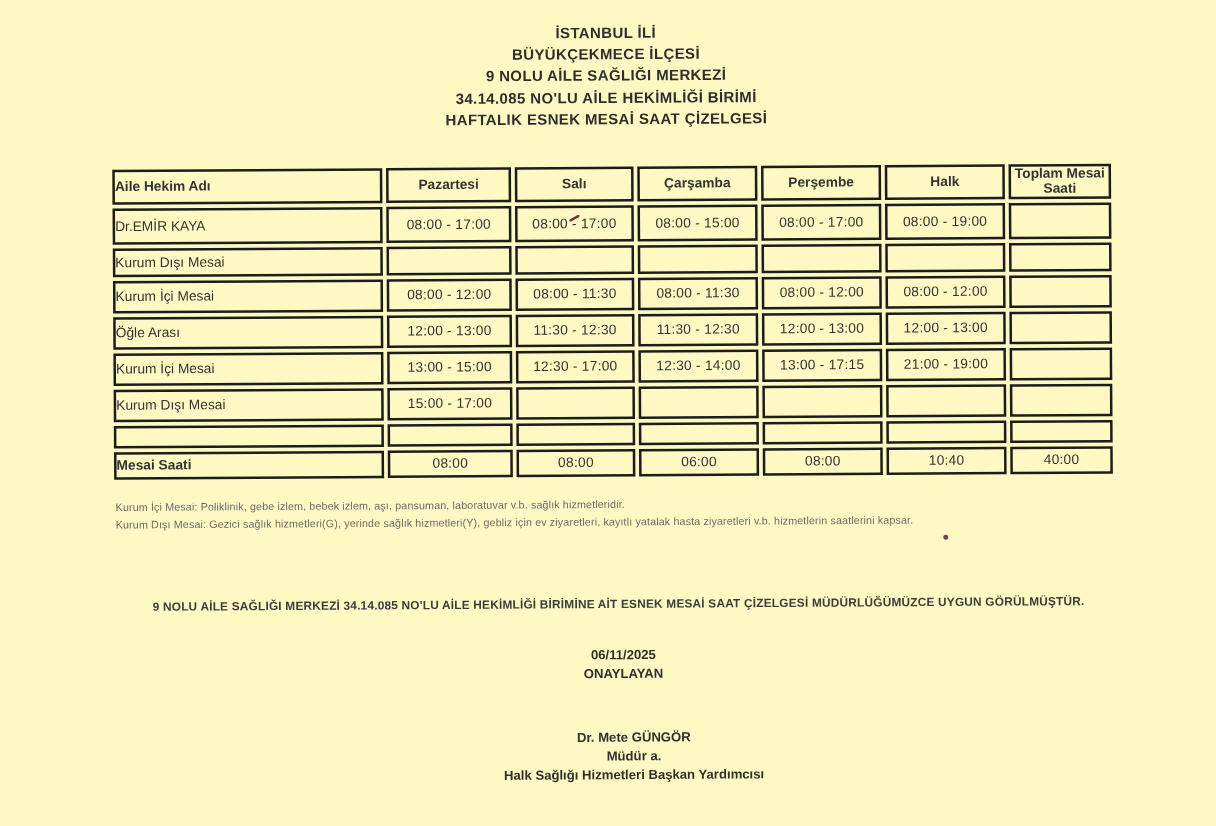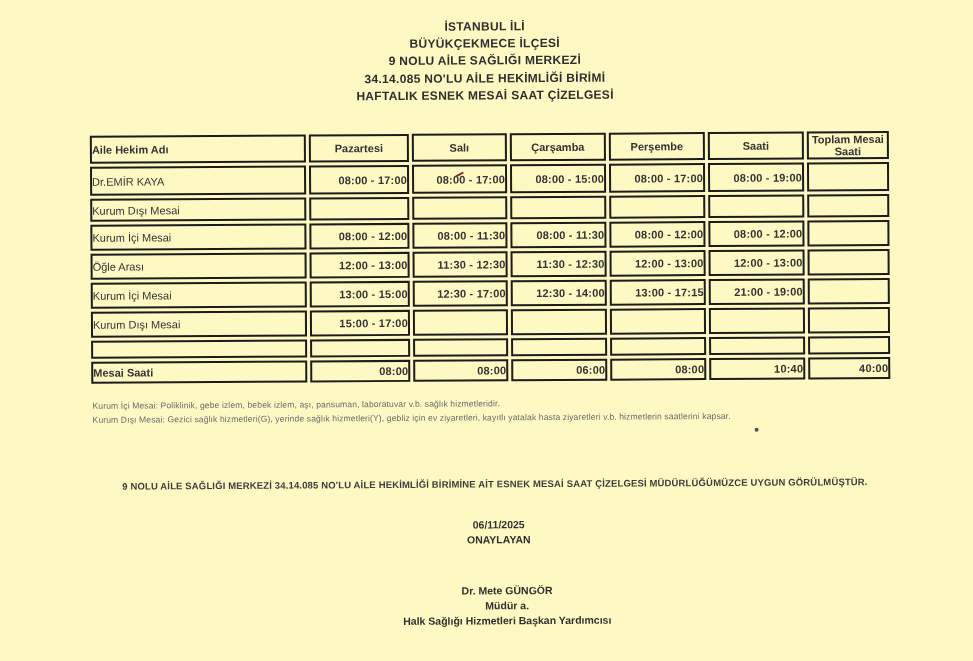--- a/index.html
+++ b/index.html
@@ -39,21 +39,21 @@
     border:2px solid #1c1c1c;
     box-sizing:border-box;
     font-size:11px;color:#333;
     padding:0;
     background:transparent;
     overflow:hidden;
     vertical-align:middle;
   }
   th{font-weight:bold;text-align:center;line-height:12px;color:#2e2e2e;}
   th.name-col, td.label-cell{text-align:left;padding-left:7px;}
-  td.value-cell{text-align:right;letter-spacing:.2px;color:#3a3a3a;font-weight:bold;}
+  td.value-cell{text-align:center;letter-spacing:.2px;color:#3a3a3a;}
   td.bold-label{font-weight:bold;}
   
   tr.h-head  th{height:28px;}
   tr.h-r0 td{height:29px;}
   tr.h-r1 td{height:23px;}
   tr.h-r2 td{height:26px;}
   tr.h-r3 td{height:26px;}
   tr.h-r4 td{height:26px;}
   tr.h-r5 td{height:26px;}
   tr.h-r6 td{height:18px;}
@@ -124,21 +124,21 @@
           <col style="width:96px">
         <col style="width:82px">
       </colgroup>
       <tbody>
           <tr class="h-head">
         <th class="name-col">Aile Hekim Adı</th>
         <th>Pazartesi</th>
         <th>Salı</th>
         <th>Çarşamba</th>
         <th>Perşembe</th>
-        <th>Saati</th>
+        <th>Halk</th>
         <th>Toplam Mesai Saati</th>
       </tr>
       <tr class="h-r0">
         <td class="label-cell">Dr.EMİR KAYA</td>
         <td class="value-cell">08:00 - 17:00</td>
         <td class="value-cell">08:00 - 17:00</td>
         <td class="value-cell">08:00 - 15:00</td>
         <td class="value-cell">08:00 - 17:00</td>
         <td class="value-cell">08:00 - 19:00</td>
         <td class="value-cell"></td>

